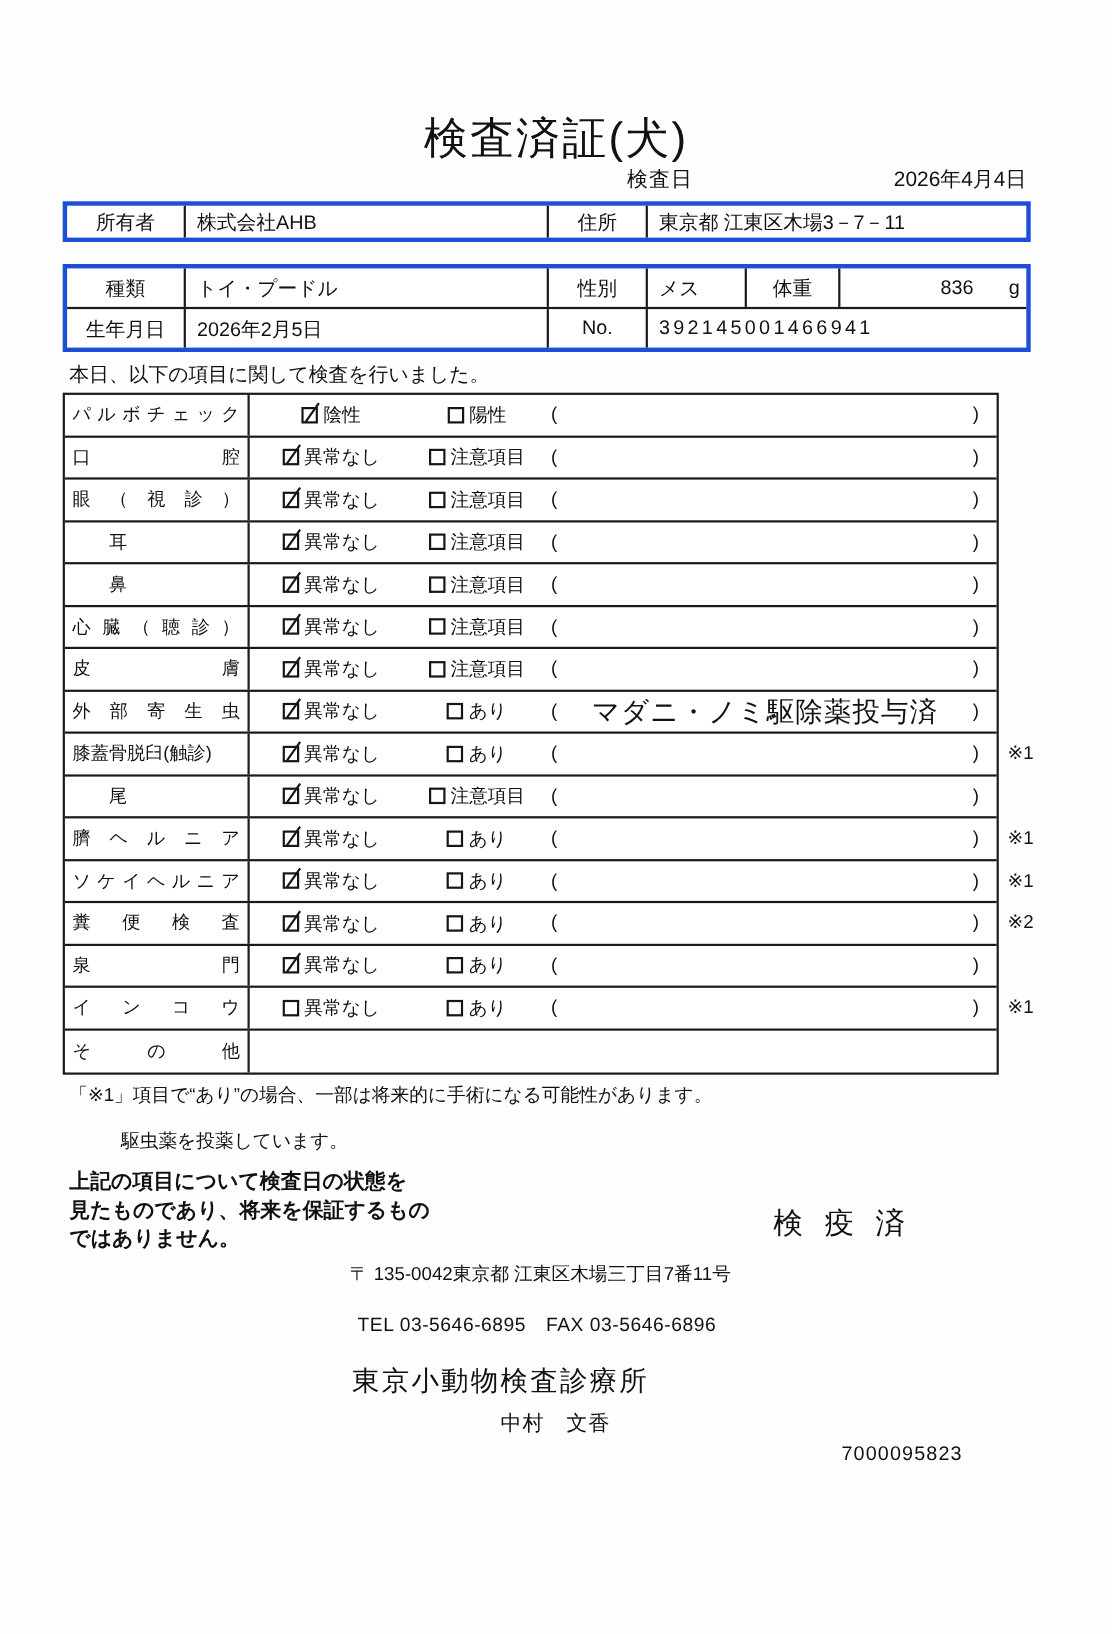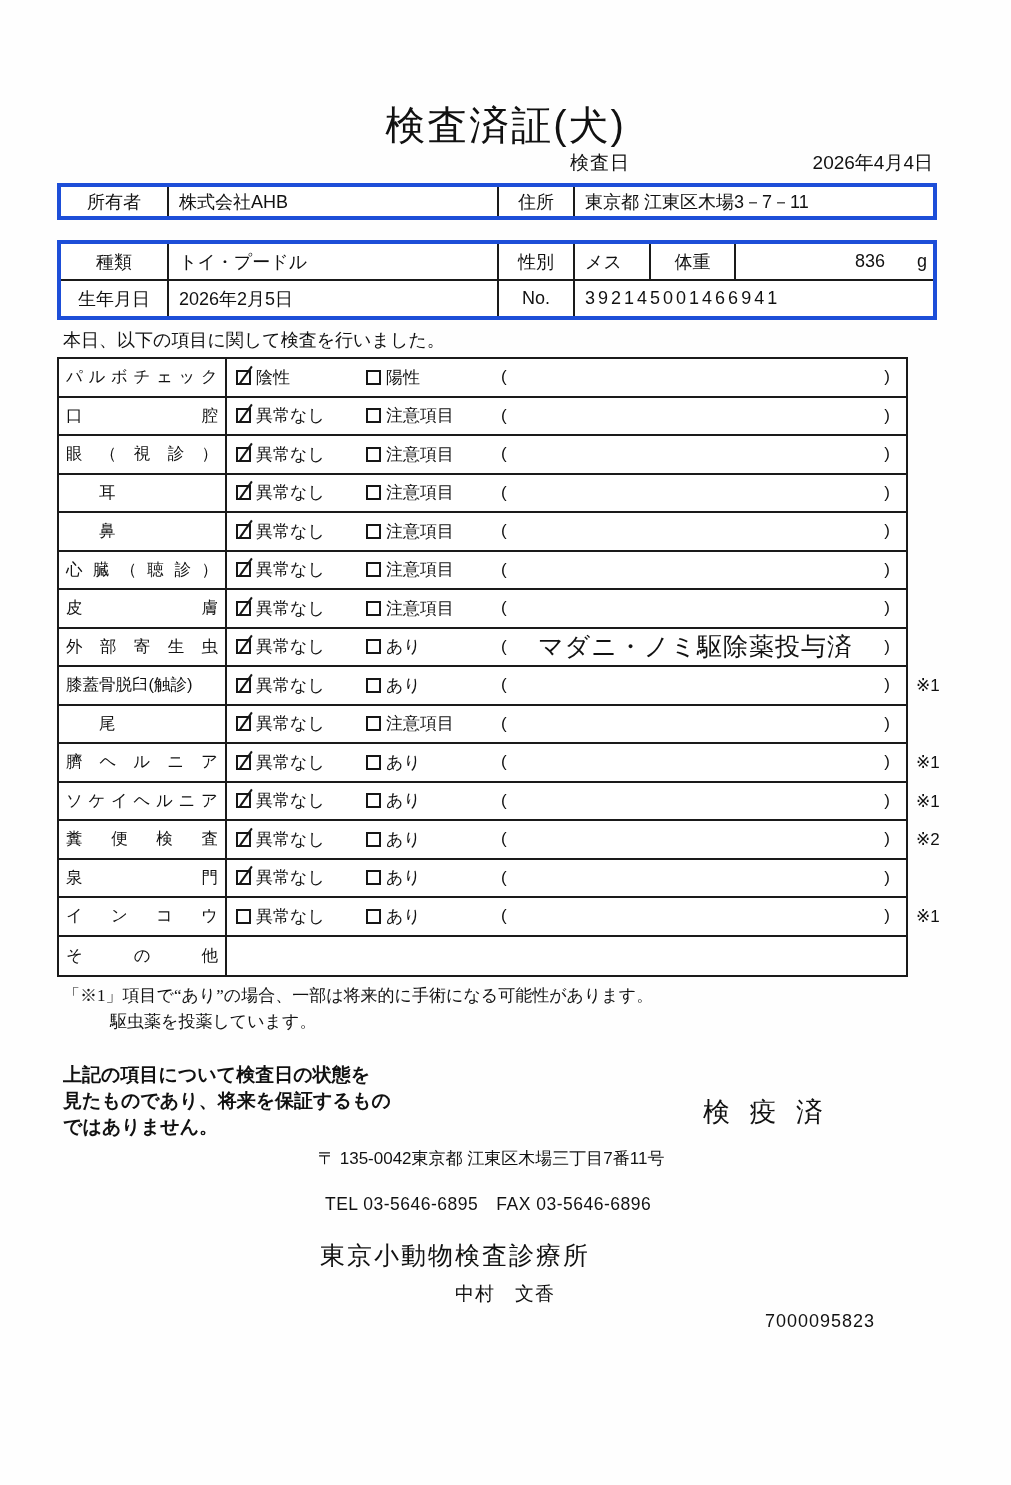--- a/index.html
+++ b/index.html
@@ -34,21 +34,21 @@
   .drow + .drow { border-top:2px solid #1a1a1a; }
   .dcell {
     border-right:2px solid #1a1a1a; box-sizing:border-box;
     display:flex; align-items:center; padding:0 10px; font-size:18px;
     overflow:hidden; white-space:nowrap;
   }
   .dcell:last-child { border-right:none; }
   .dcell.lab { justify-content:center; padding:0 4px; }
   .w108 { width:108px; flex:none; }
   .w330 { width:330px; flex:none; }
-  .w90  { width:76px;  flex:none;text-align:center; }
+  .w90  { width:90px;  flex:none;text-align:center; }
   .w85  { width:85px;  flex:none; }
   .grow { flex:1; }
   .wval { justify-content:flex-end; gap:32px; padding-right:6px; }
   .numspace { letter-spacing:3px; }
 
   .intro { position:absolute; top:328px; left:63px; font-size:18px; }
 
   .insp-tbl {
     position:absolute; top:357px; left:57px; width:851px;
     border:2px solid #1a1a1a; box-sizing:border-box; background:#fff;
@@ -58,39 +58,39 @@
     border-bottom:2px solid #1a1a1a; position:relative; align-items:stretch;
   }
   .irow:last-child { border-bottom:none; }
   .ilabel {
     width:168px; flex:none; border-right:2px solid #1a1a1a; box-sizing:border-box;
     display:flex; align-items:center; padding:0 7px; font-size:16.5px; white-space:nowrap;
   }
   .ilabel .spread { width:100%; display:block; }
   .ilabel .spread.flex { display:flex; justify-content:space-between; }
   .icontent { flex:1; display:flex; align-items:center; padding-left:9px; min-width:0; }
-  .opt { width:130px; flex:none; display:flex; align-items:center; gap:5px; font-size:17px; white-space:nowrap; }
+  .opt { width:130px; flex:none; display:flex; align-items:center; gap:5px; font-size:17px; white-space:nowrap;justify-content:center; }
   .opt.opt2 { width:135px; }
   .cb {
     width:11px; height:11px; flex:none; border:2px solid #161616;
     display:inline-block; position:relative; background:#fff;
   }
   .cb[data-checked="true"]::after {
     content:""; position:absolute; left:1px; top:11px; width:21px;
     border-top:2px solid #161616; transform:rotate(-55deg); transform-origin:0 0;
   }
   .paren { flex:1; display:flex; align-items:center; font-size:17px; padding-right:16px; min-width:0; }
   .paren .pcontent { flex:1; text-align:center; font-size:25px; letter-spacing:1px; white-space:nowrap; overflow:hidden; }
   .mark {
     position:absolute; left:857px; top:50%; transform:translateY(-50%);
     font-size:17px; white-space:nowrap;
   }
 
-  .footnotes { position:absolute; top:983px; left:63px; font-size:17px; line-height:26px;font-family:Liberation Serif, serif; }
-  .footnotes .indent { margin-left:47px; }
+  .footnotes { position:absolute; top:983px; left:63px; font-size:17px; line-height:26px; }
+  .footnotes .indent { margin-left:47px;margin-top:16px; }
 
   .disclaimer { position:absolute; top:1062px; left:63px; font-size:19px; font-weight:bold; line-height:26px; }
 
   .stamp { position:absolute; top:1094px; left:703px; font-size:27px; letter-spacing:6px; }
 
   .addr { position:absolute; top:1147px; left:318px; font-size:17px; display:flex; white-space:nowrap; }
   .tel  { position:absolute; top:1194px; left:325px; font-size:17.5px; display:flex; gap:18px; letter-spacing:0.5px; white-space:nowrap; }
   .clinic { position:absolute; top:1239px; left:320px; font-size:25px; letter-spacing:2px; }
   .person { position:absolute; top:1281px; left:455px; font-size:19px; letter-spacing:1px; }
   .serial { position:absolute; top:1311px; left:765px; font-size:18px; letter-spacing:1px; }

